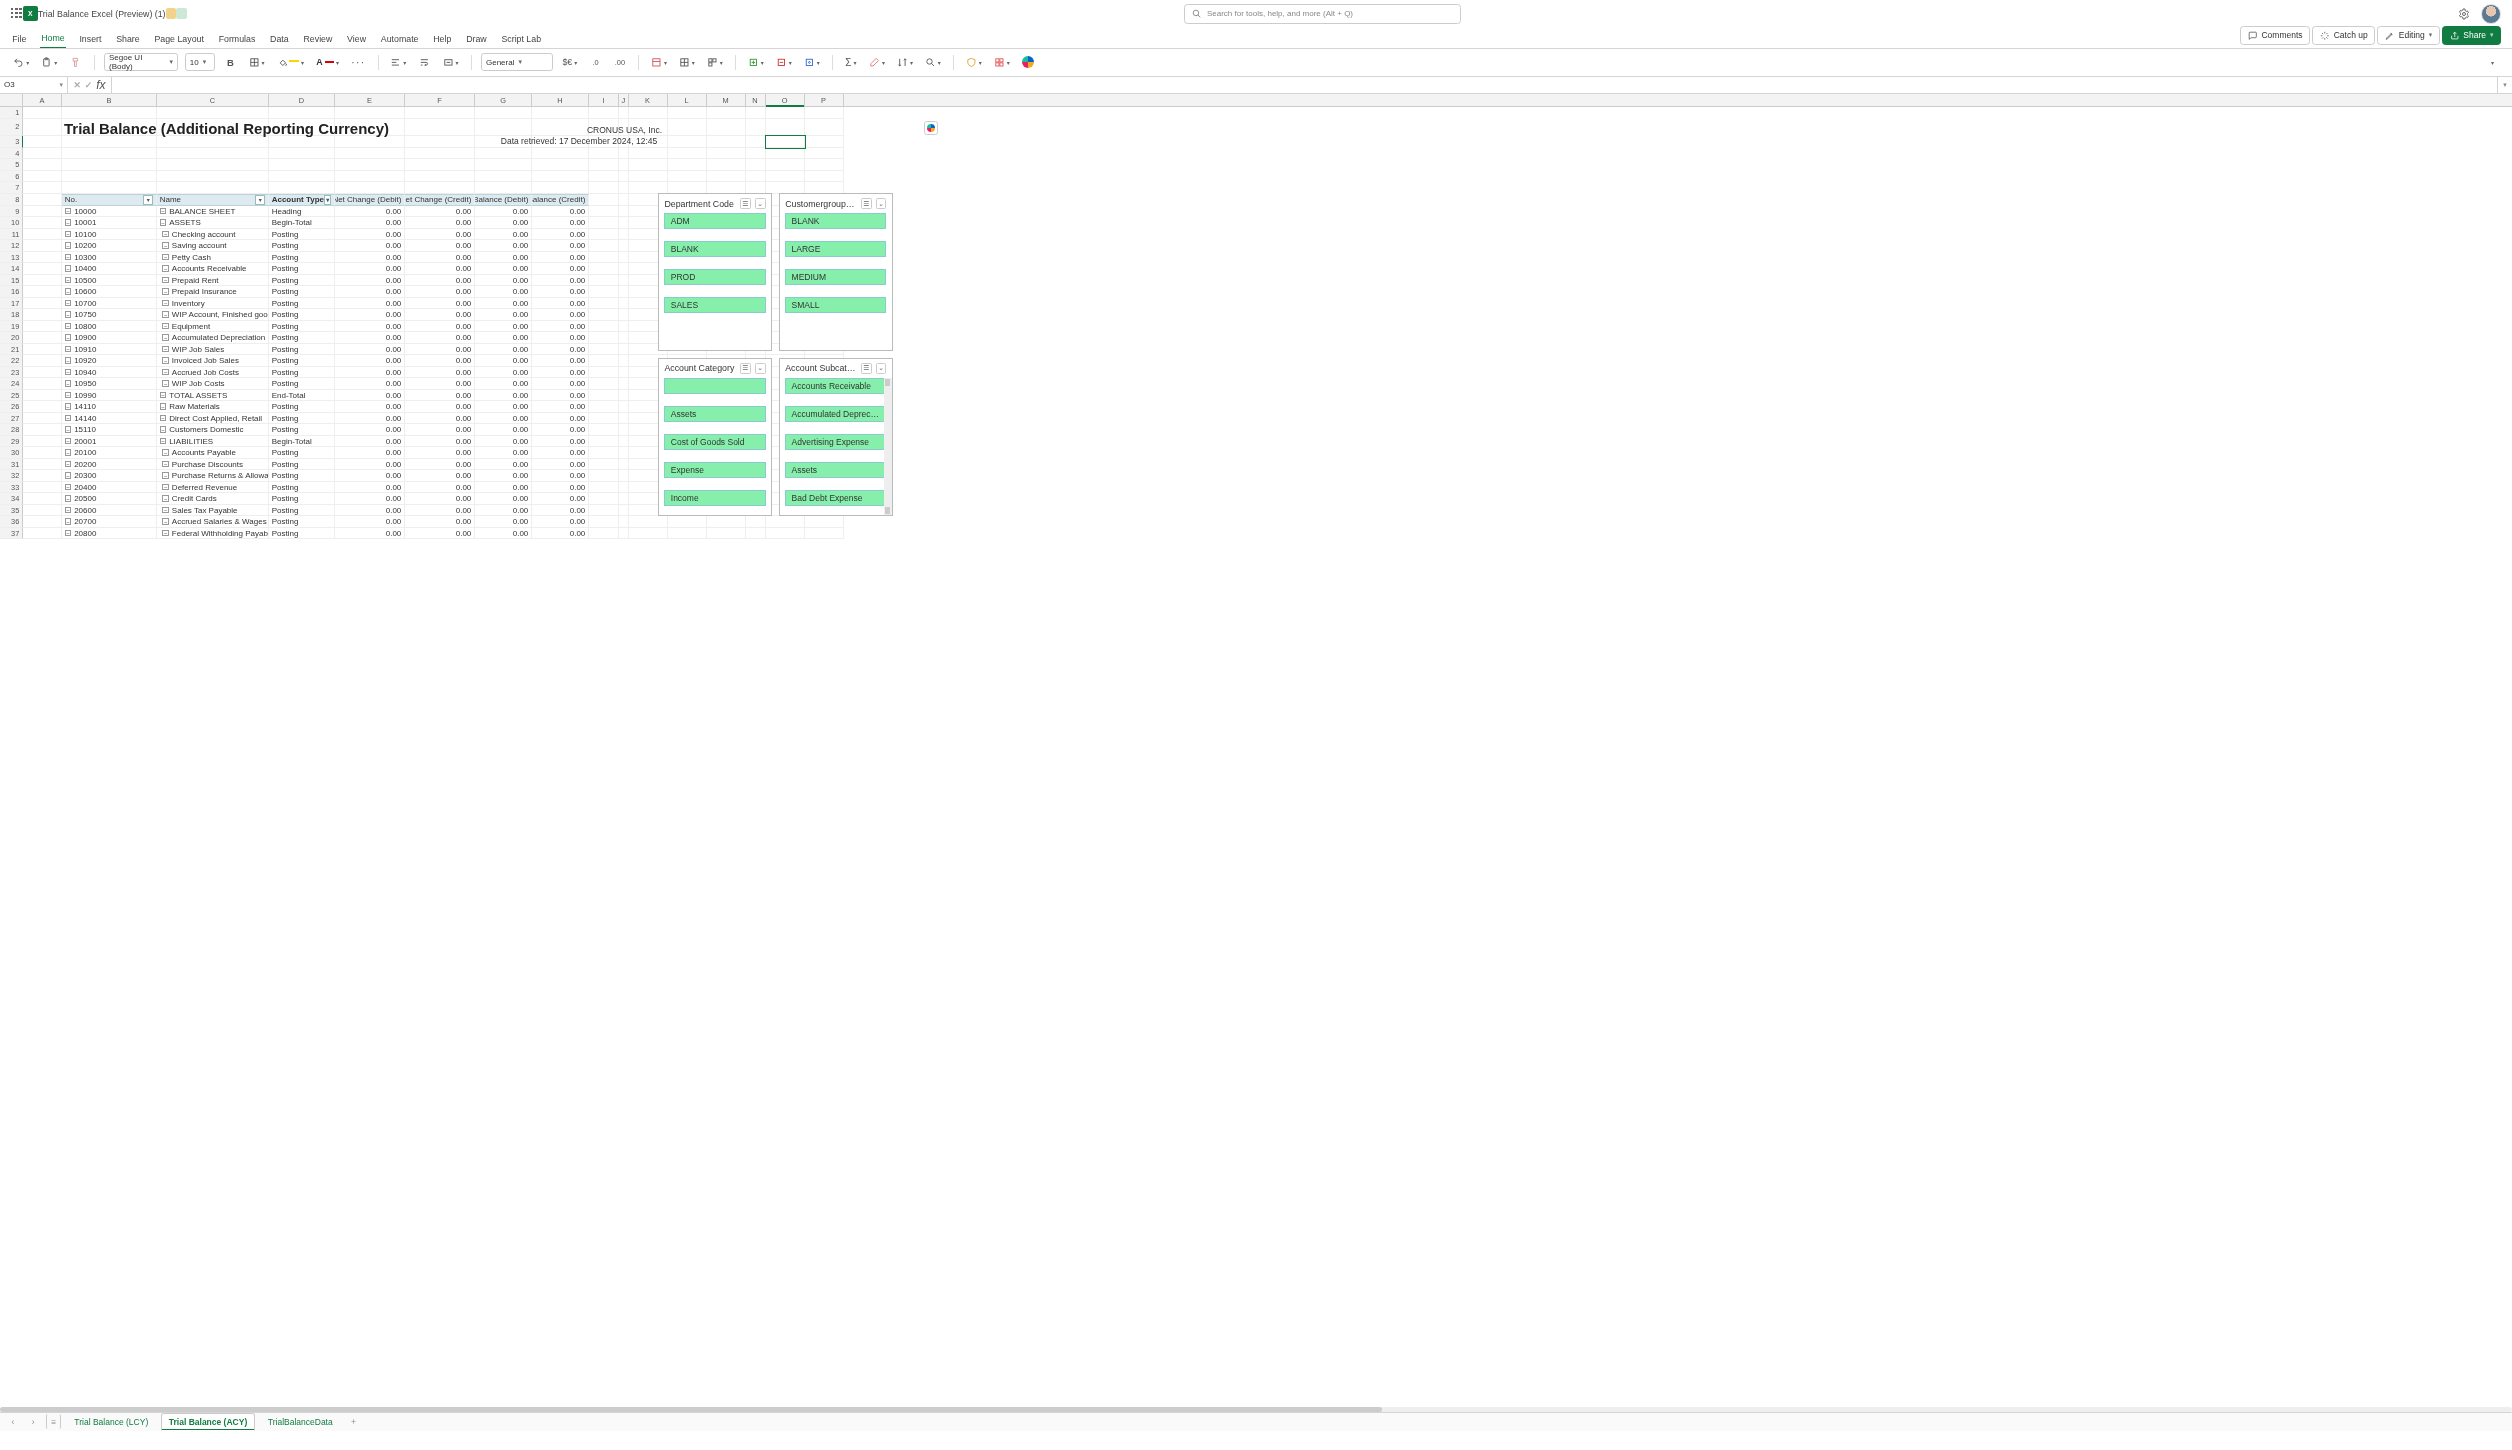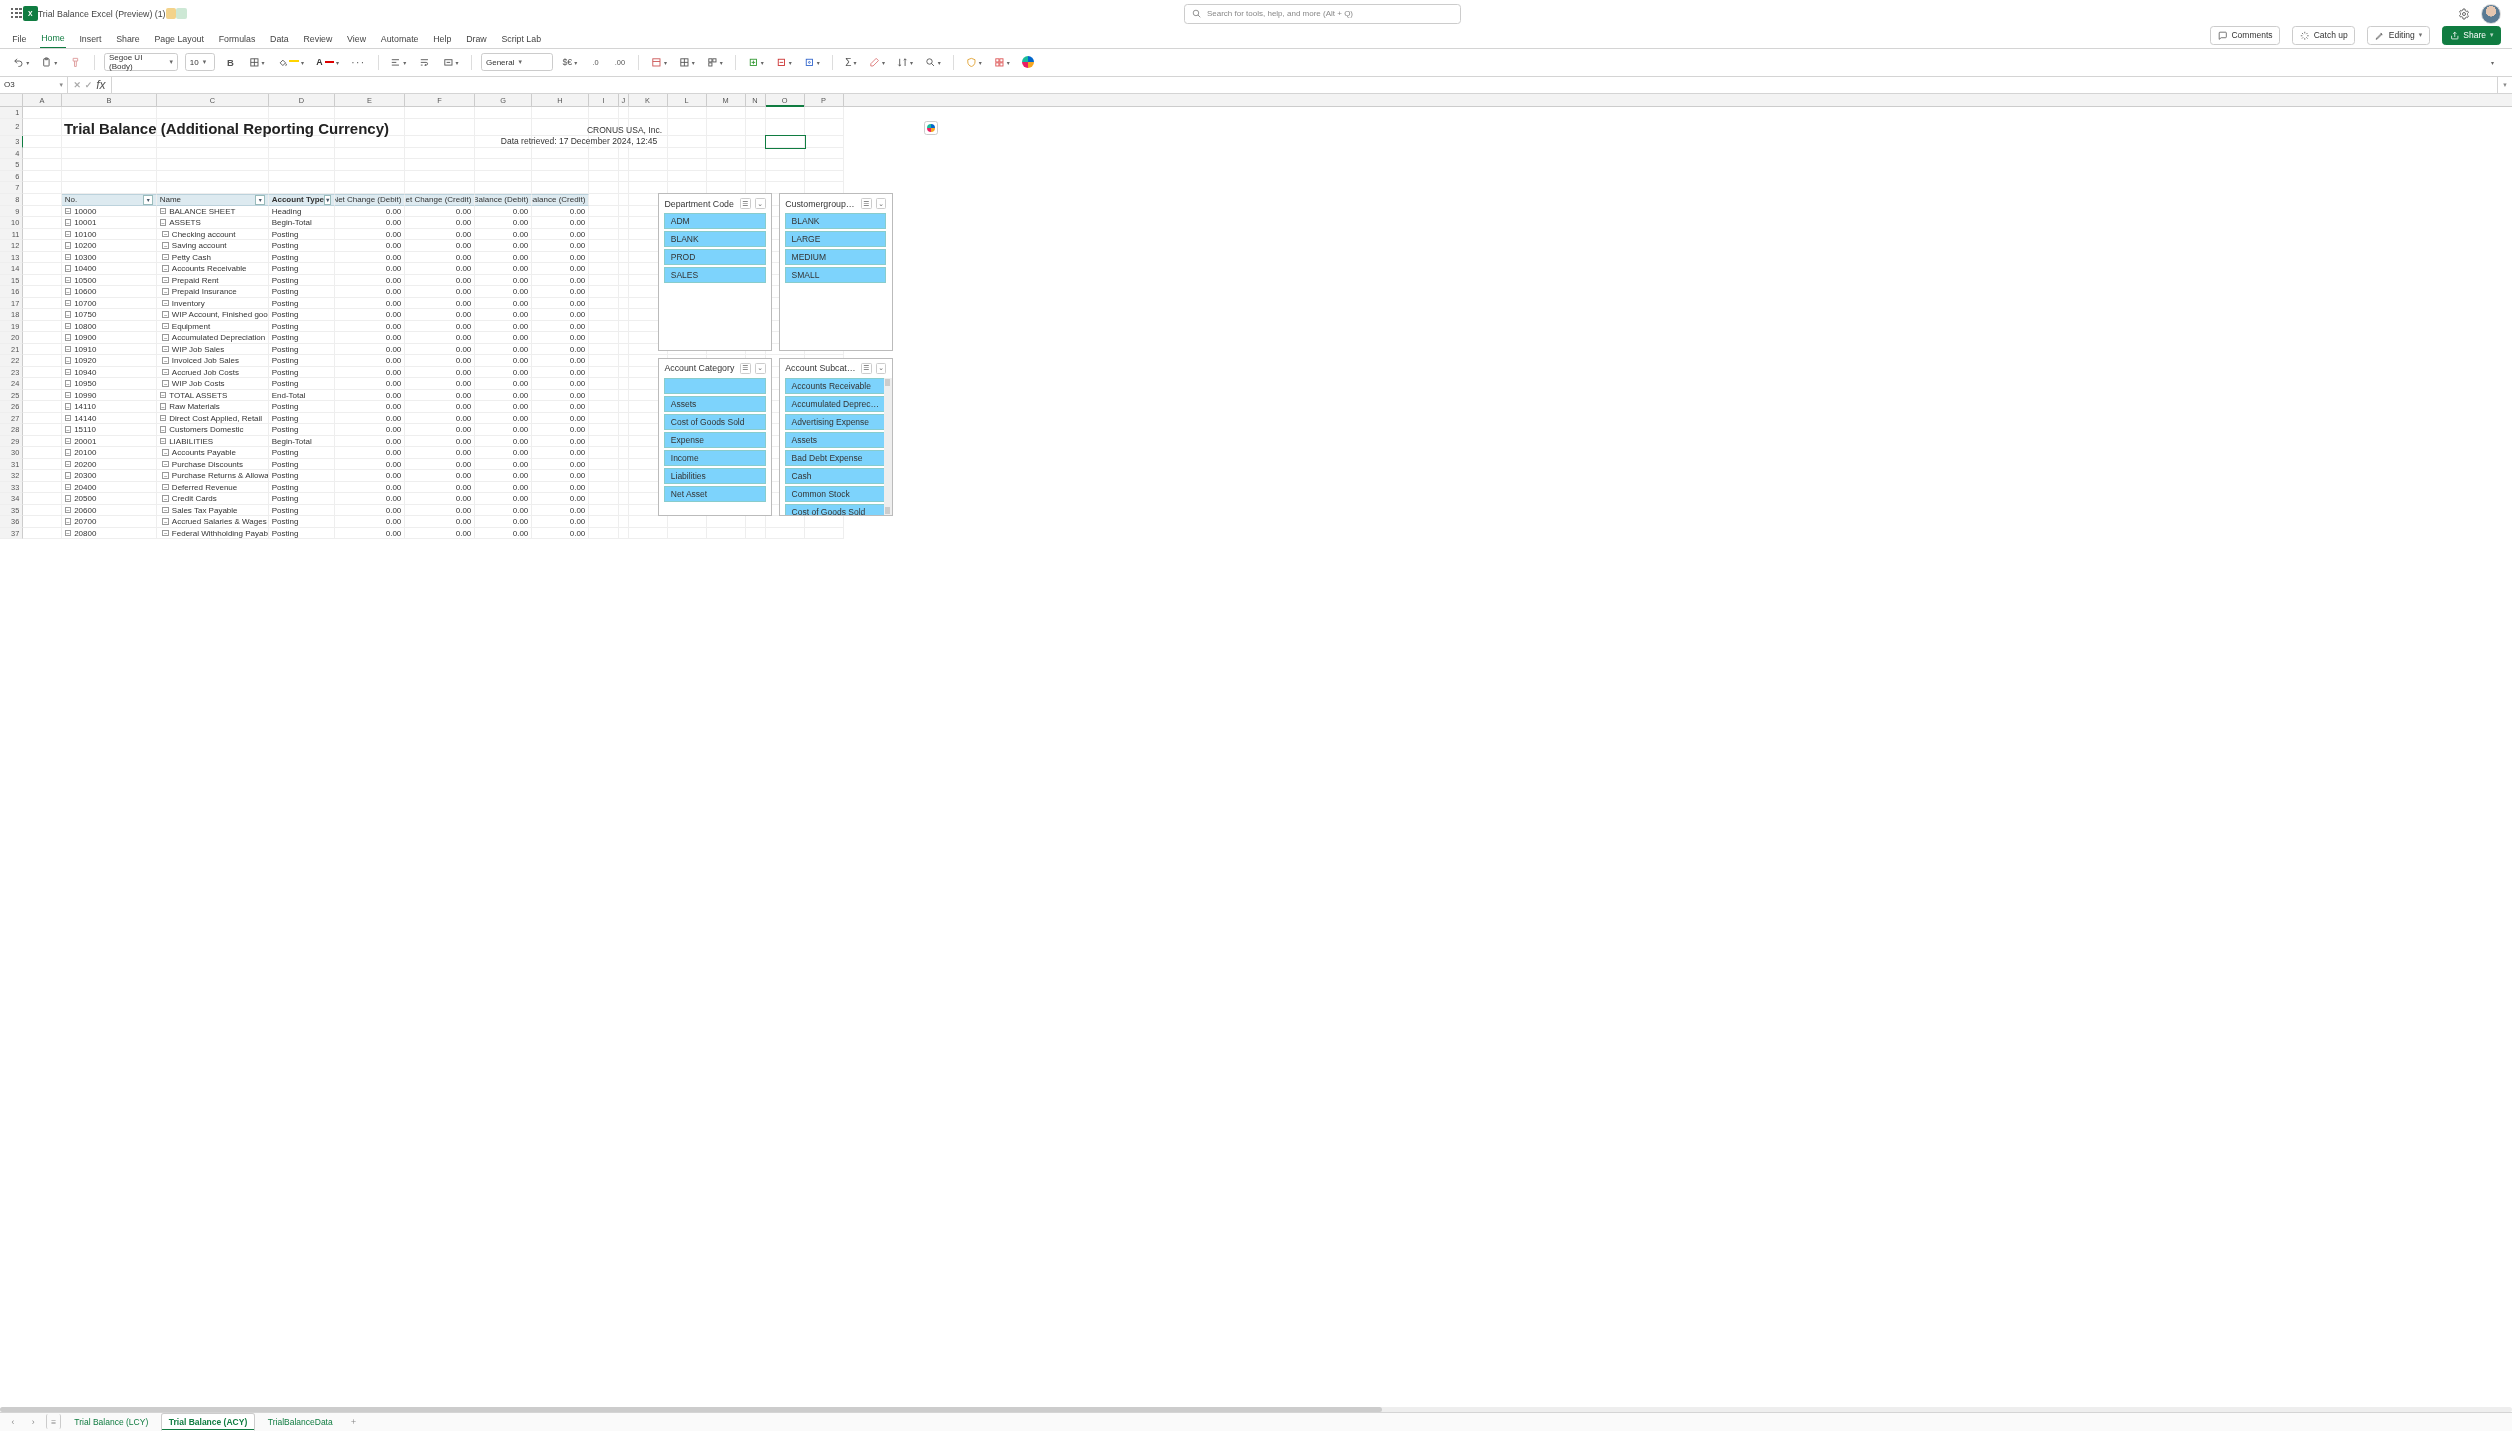--- a/index.html
+++ b/index.html
@@ -13,21 +13,21 @@
   .title-badge { width:10.8px; height:10.8px; border-radius:2px; background:#eee; display:inline-block; }
   .searchbox { margin-left:auto; margin-right:auto; width:277px; height:20px; border:0.7px solid #ccc; border-radius:3.4px; display:flex; align-items:center; padding:0 6.8px; gap:5.4px; color:#777; }
   .searchbox svg { width:9.5px; height:9.5px; stroke:#777; }
   .title-right { display:flex; align-items:center; gap:10.8px; }
   .avatar { width:20px; height:20px; border-radius:50%; background:radial-gradient(circle at 50% 35%, #e5c6b0 0 35%, #5a7a93 36% 100%); border:1.4px solid #ddd; }
   .gear { width:12px; height:12px; }
   
   .menubar { display:flex; align-items:flex-end; height:21.6px; padding:0 10.8px; gap:12px; border-bottom:0.7px solid #d4d4d4; font-size:8.8px; }
   .menu-item { padding:0 1.4px 4px; cursor:pointer; color:#444; }
   .menu-item.active { border-bottom:1.4px solid #107c41; color:#107c41; }
-  .menubar-right { margin-left:auto; display:flex; align-items:center; gap:12px; padding-bottom:2.7px;text-align:center; }
+  .menubar-right { margin-left:auto; display:flex; align-items:center; gap:2px; padding-bottom:2.7px;text-align:center; }
   .pill { height:19px; padding:0 6.8px; border:0.7px solid #ccc; border-radius:3.4px; display:flex; align-items:center; gap:4px; font-size:8.5px; color:#333; background:#fff; cursor:pointer; }
   .pill.share { background:#107c41; color:#fff; border-color:#107c41; }
   .pill .chev { font-size:6.8px; opacity:.7; }
   .pill svg { width:9.5px; height:9.5px; }
   
   .ribbon { display:flex; align-items:center; height:28px; padding:0 10.8px; gap:6.8px; border-bottom:0.7px solid #d4d4d4; }
   .rbtn { height:17.6px; min-width:17.6px; display:flex; align-items:center; justify-content:center; gap:2px; padding:0 2.7px; border-radius:2.7px; cursor:pointer; color:#555; }
   .rbtn .chev { font-size:6px; color:#666; }
   .rsel { height:17.6px; border:0.7px solid #ccc; border-radius:2.7px; padding:0 4px; display:flex; align-items:center; gap:4px; font-size:8px; color:#333; background:#fff; }
   .rsel .chev { font-size:6.8px; color:#666; }
@@ -84,21 +84,21 @@
   .thdr { background:#ddeaf0; border-top:0.7px solid #bcd2dc; border-bottom:0.7px solid #bcd2dc; }
   .filter-btn { width:10px; height:10px; border:0.7px solid #9bb; margin-left:auto; display:flex; align-items:center; justify-content:center; font-size:6px; color:#456; background:#fff; }
   
   .outg { width:6.8px; height:6.8px; border:0.7px solid #999; margin-right:2.7px; display:flex; align-items:center; justify-content:center; font-size:6px; line-height:1; color:#555; flex-shrink:0;}
   
   .slicers { position:absolute; left:635px; top:87px; display:grid; grid-template-columns: 114px 114px; gap:6.8px; pointer-events:auto;}
   .slicer { border:0.7px solid #bbb; background:#fff; height:158px; display:flex; flex-direction:column; }
   .slicer-hd { display:flex; align-items:center; padding:4px 5.4px; font-size:8.8px; color:#333; gap:4px; }
   .slicer-hd .ictrl { width:10.8px; height:10.8px; display:flex; align-items:center; justify-content:center; border:0.7px solid #ccc; border-radius:1.4px; font-size:6.8px; color:#666; cursor:pointer; }
   .slicer-body { flex:1; overflow:auto; padding:0 5.4px 5.4px; position:relative;}
-  .sitem { background:#7dd3fc; padding:2px 5.4px; font-size:8.5px; margin-bottom:2px; cursor:pointer; border:0.7px solid #8cc; white-space:nowrap; overflow:hidden; text-overflow:ellipsis;}
+  .sitem { background:#86efac; padding:2px 5.4px; font-size:8.5px; margin-bottom:12px; cursor:pointer; border:0.7px solid #8cc; white-space:nowrap; overflow:hidden; text-overflow:ellipsis;}
   .sbar { position:absolute; right:0; top:0; bottom:0; width:8px; background:#eee; }
   .sbar::before { content:""; position:absolute; top:1.4px; left:1.4px; right:1.4px; height:6.8px; background:#ccc; }
   .sbar::after { content:""; position:absolute; bottom:1.4px; left:1.4px; right:1.4px; height:6.8px; background:#ccc; }
   
   .tabsbar { position:absolute; left:0; right:0; bottom:0; height:19px; border-top:0.7px solid #d4d4d4; display:flex; align-items:center; padding:0 5.4px; gap:5.4px; background:#fafafa; font-size:8.5px; }
   .navarrow, .alltabs, .addtab { width:15px; height:15px; display:flex; align-items:center; justify-content:center; cursor:pointer; color:#888; border-radius:2px; }
   .alltabs { border-left:0.7px solid #ccc; border-right:0.7px solid #ccc; }
   .sheet-tab { padding:2.7px 6.8px; border:0.7px solid transparent; border-radius:2.7px 2.7px 0 0; color:#107c41; cursor:pointer; }
   .sheet-tab.active { background:#fff; border-color:#ccc; border-bottom-color:#fff; color:#107c41; font-weight:600; position:relative; }
   .sheet-tab.active::after { content:""; position:absolute; left:0; right:0; bottom:-0.7px; height:1.4px; background:#107c41; }

